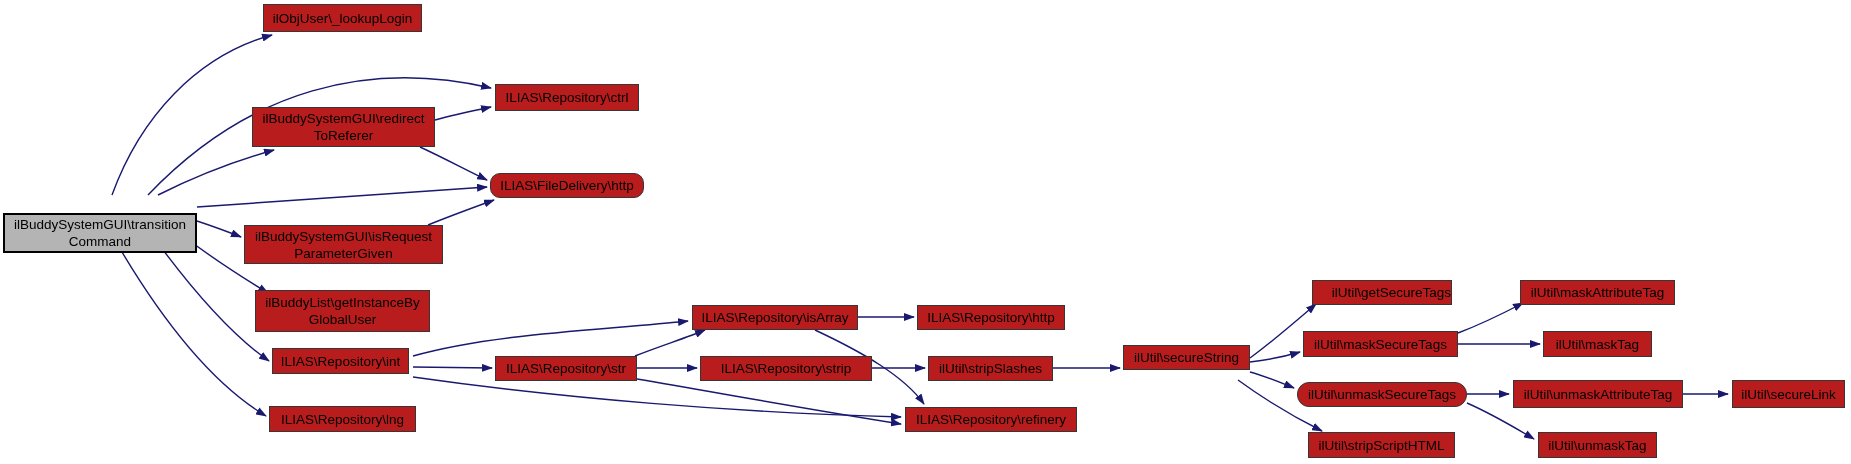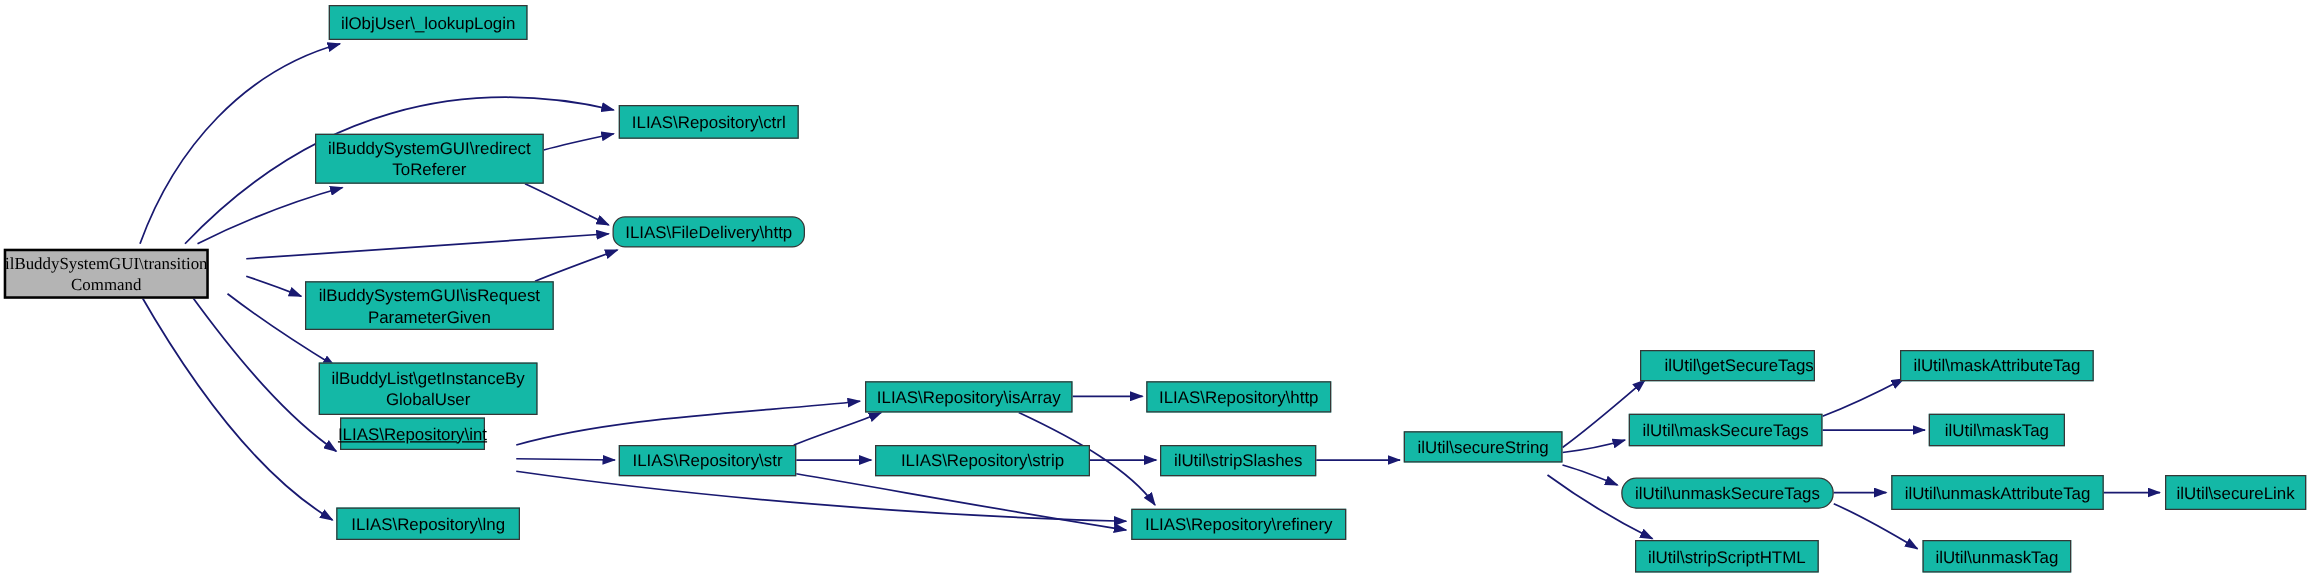--- a/index.html
+++ b/index.html
@@ -12,21 +12,21 @@
     font-family: "Liberation Sans", sans-serif;
   }
   .canvas svg {
     position: absolute;
     left: 0; top: 0;
     pointer-events: none;
   }
   .node {
     position: absolute;
     box-sizing: border-box;
-    background: #14b8a6;
+    background: #b91c1c;
     border: 1.4px solid #363636;
     color: #000000;
     display: flex;
     align-items: center;
     justify-content: center;
     text-align: center;
     font-size: 13.5px;
     line-height: 17px;
     white-space: pre-line;
     cursor: pointer;
@@ -77,32 +77,32 @@
         <path d="M1250,372 C1265,376 1279,382 1294,388" class="edge" stroke="#191970" marker-end="url(#arrow)"></path>
         <path d="M1238,380 C1264,399 1294,417 1322,431" class="edge" stroke="#191970" marker-end="url(#arrow)"></path>
         <path d="M1458,333 C1479,325 1502,314 1523,303" class="edge" stroke="#191970" marker-end="url(#arrow)"></path>
         <path d="M1458,344 L1540,344" class="edge" stroke="#191970" marker-end="url(#arrow)"></path>
         <path d="M1467,394 L1509,394" class="edge" stroke="#191970" marker-end="url(#arrow)"></path>
         <path d="M1467,403 C1492,414 1514,427 1534,439" class="edge" stroke="#191970" marker-end="url(#arrow)"></path>
         <path d="M1683,394 L1728,394" class="edge" stroke="#191970" marker-end="url(#arrow)"></path>
       </g>
   </svg>
   <div id="node-layer">
-      <div class="node highlight" style="left: 3px; top: 199px; width: 164px; height: 40px; font-family: Liberation Serif, serif;"><span>ilBuddySystemGUI\transition
+      <div class="node highlight" style="left: 3px; top: 213px; width: 194px; height: 40px;"><span>ilBuddySystemGUI\transition
 Command</span></div>
       <div class="node" style="left: 263px; top: 4px; width: 159px; height: 28px;"><span>ilObjUser\_lookupLogin</span></div>
       <div class="node" style="left: 495px; top: 84px; width: 144px; height: 27px;"><span>ILIAS\Repository\ctrl</span></div>
       <div class="node" style="left: 252px; top: 107px; width: 183px; height: 40px;"><span>ilBuddySystemGUI\redirect
 ToReferer</span></div>
       <div class="node" style="left: 490px; top: 173px; width: 154px; height: 25px; border-radius: 10px;"><span>ILIAS\FileDelivery\http</span></div>
       <div class="node" style="left: 244px; top: 225px; width: 199px; height: 39px;"><span>ilBuddySystemGUI\isRequest
 ParameterGiven</span></div>
       <div class="node" style="left: 255px; top: 290px; width: 175px; height: 42px;"><span>ilBuddyList\getInstanceBy
 GlobalUser</span></div>
-      <div class="node" style="left: 272px; top: 334px; width: 116px; height: 26px; text-decoration: underline;"><span>ILIAS\Repository\int</span></div>
+      <div class="node" style="left: 272px; top: 348px; width: 137px; height: 26px;"><span>ILIAS\Repository\int</span></div>
       <div class="node" style="left: 269px; top: 406px; width: 147px; height: 26px;"><span>ILIAS\Repository\lng</span></div>
       <div class="node" style="left: 495px; top: 356px; width: 142px; height: 25px;"><span>ILIAS\Repository\str</span></div>
       <div class="node" style="left: 692px; top: 305px; width: 166px; height: 25px;"><span>ILIAS\Repository\isArray</span></div>
       <div class="node" style="left: 700px; top: 356px; width: 172px; height: 25px;"><span>ILIAS\Repository\strip</span></div>
       <div class="node" style="left: 917px; top: 305px; width: 148px; height: 25px;"><span>ILIAS\Repository\http</span></div>
       <div class="node" style="left: 928px; top: 356px; width: 125px; height: 25px;"><span>ilUtil\stripSlashes</span></div>
       <div class="node" style="left: 905px; top: 407px; width: 172px; height: 25px;"><span>ILIAS\Repository\refinery</span></div>
       <div class="node" style="left: 1123px; top: 345px; width: 127px; height: 25px;"><span>ilUtil\secureString</span></div>
       <div class="node" style="left: 1312px; top: 280px; width: 140px; height: 25px; justify-content: flex-end;"><span>ilUtil\getSecureTags</span></div>
       <div class="node" style="left: 1303px; top: 331px; width: 155px; height: 26px;"><span>ilUtil\maskSecureTags</span></div>

